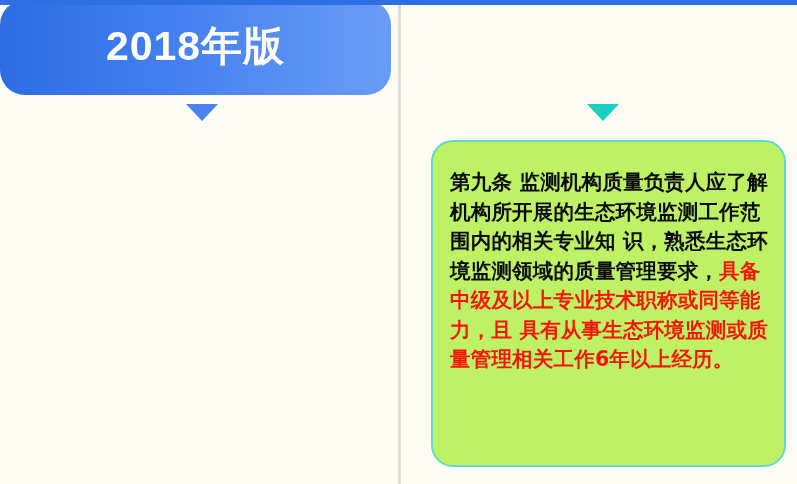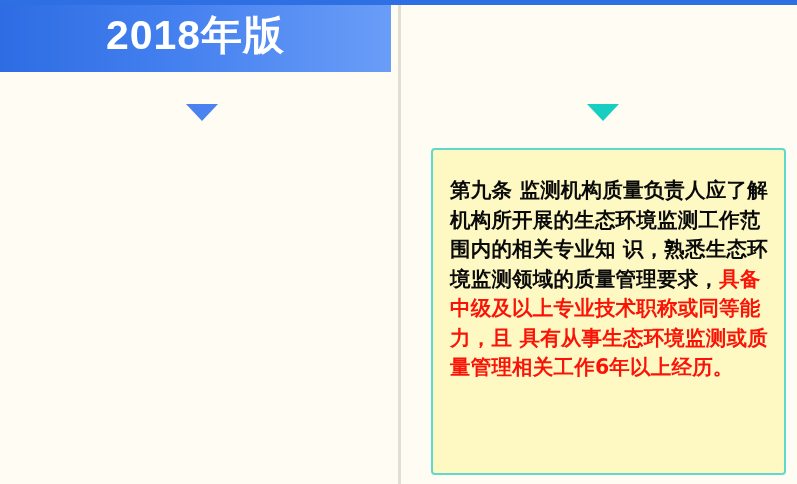--- a/index.html
+++ b/index.html
@@ -47,25 +47,26 @@
     height: 484px;
     box-sizing: border-box;
   }
   .column.left  { width: 397px; }
   .column.right { width: 400px; margin-left: 0; }
 
   
   .banner {
     position: absolute;
     top: 0;
-    height: 72px;
+    height: 95px;
     display: flex;
     align-items: center;
     justify-content: center;
     z-index: 3;
+    border-radius: 25px;
   }
   .banner.left {
     left: 0;
     width: 391px;
     background: linear-gradient(90deg, #2d6ce3 0%, #4480ef 45%, #6a9df7 100%);
   }
   .banner.right {
     left: 6px;
     width: 394px;
     background: #0ccdbd;
@@ -95,23 +96,23 @@
     border-top: 17px solid #4a82ef;
   }
   .caret.right {
     left: 190px;
     border-top: 17px solid #17cec0;
   }
 
   
   .card {
     position: absolute;
-    top: 148px;
-    background: #fef9c3;
-    border-radius: 4px;
+    top: 140px;
+    background: #bef264;
+    border-radius: 22px;
     box-sizing: border-box;
     z-index: 2;
     overflow: hidden;
   }
   .card.left {
     left: 18px;
     width: 368px;
     height: 327px;
     border: 2px solid #8eb4f2;
   }

